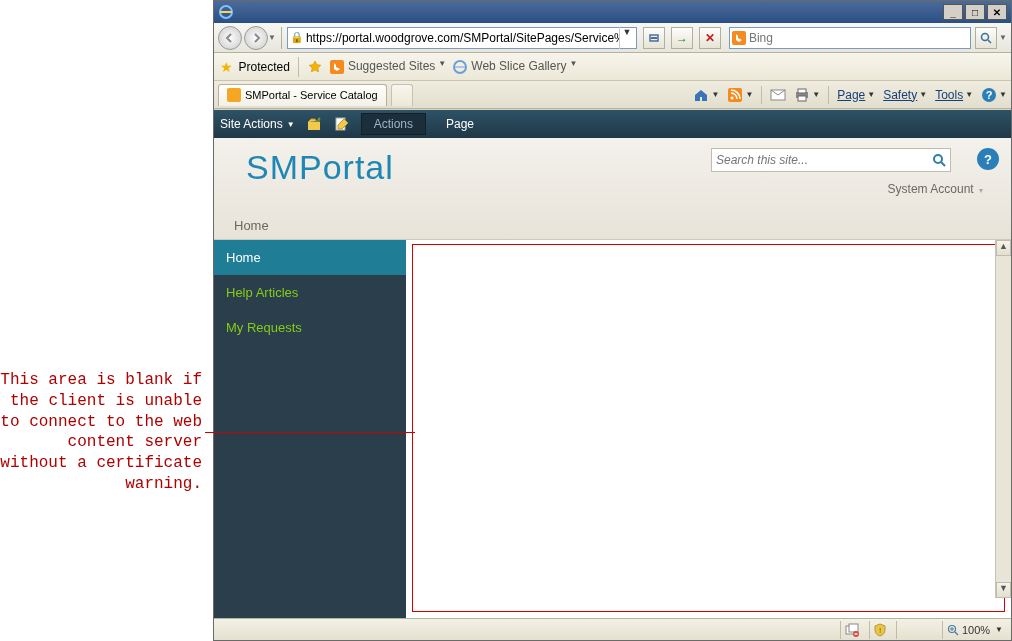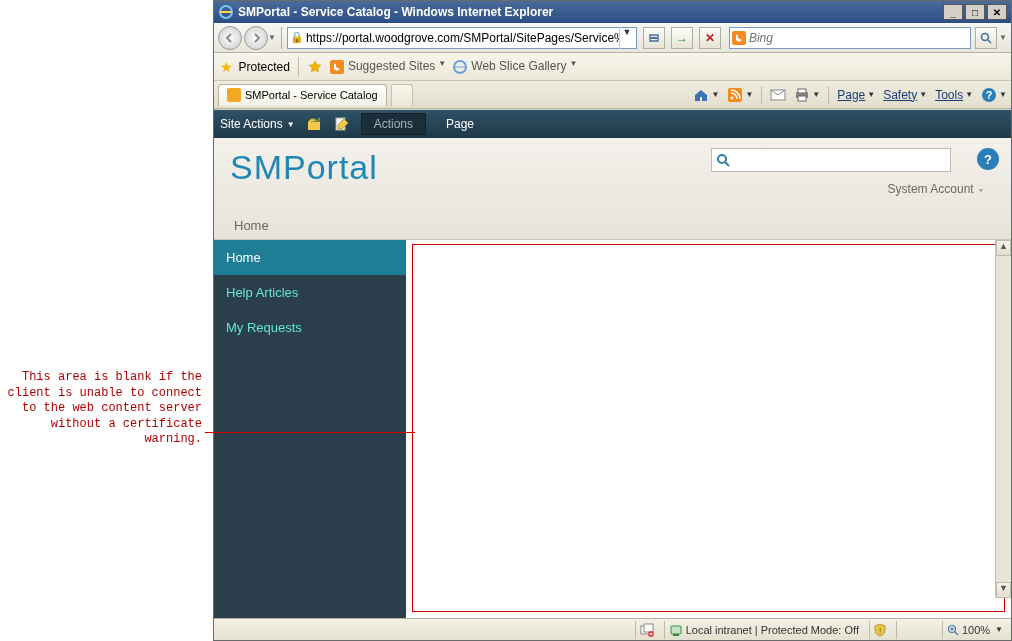--- a/index.html
+++ b/index.html
@@ -10,21 +10,21 @@
     width: 1012px;
     height: 641px;
     overflow: hidden;
     position: relative;
   }
   .annotation {
     position: absolute;
     left: 0;
     top: 370px;
     width: 210px;
-    font-size: 12px;
+    font-size: 16px;
     color: #b00000;
     text-align: right;
     padding-right: 8px;
     line-height: 1.3;
     font-family: "Courier New", monospace;
   }
   .annotation-line {
     position: absolute;
     left: 205px;
     top: 432px;
@@ -114,21 +114,21 @@
   .nav-btn.go { color:#1a8a1a; font-weight:bold; }
   .nav-btn.stop { color:#c02020; font-weight:bold; }
   .search-box {
     flex:1; height:22px; border:1px solid #7a9ac0; background:#fff;
     display:flex; align-items:center; padding:0 2px; margin-left:6px;
   }
   .search-box .bing-icon {
     width:14px;height:14px;margin-right:3px;
     display:inline-flex;align-items:center;justify-content:center;
   }
-  .search-box input { flex:1; border:none; outline:none; font-size:12px; color:#6d28d9; font-style:italic; }
+  .search-box input { flex:1; border:none; outline:none; font-size:12px; color:#6d28d9; }
   .search-go {
     width:22px;height:22px;border:1px solid #b0b0a0;
     background:linear-gradient(#fdfdfa,#e7e4d6);
     display:inline-flex;align-items:center;justify-content:center;
     color:#3a6ea5;margin-left:2px;
   }
   .favbar {
     height:28px;
     background: linear-gradient(#f7f5ec,#ece8d8);
     border-bottom:1px solid #c8c4b0;
@@ -181,21 +181,21 @@
   .sp-ribbon .dd { font-size:8px; }
   .sp-ribbon .ricon { width:18px;height:18px; display:inline-flex;align-items:center;justify-content:center; }
   .sp-ribbon .tab-browse {
     background:#1a2f3a; border:1px solid #122129; padding:3px 12px; color:#9fb4bf;
   }
   .sp-header {
     height:102px;
     background: linear-gradient(#f4f1ec,#e7e3d9);
     border-bottom:1px solid #cbc7ba;
     position:relative;
-    padding:10px 16px 0 16px;
+    padding:10px 16px 0 32px;
   }
   .sp-title {
     font-size:34px; color:#1e87b5; font-weight:300;
     font-family:"Segoe UI Light","Segoe UI",sans-serif;
     letter-spacing:1px;
   }
   .sp-search {
     position:absolute; right:60px; top:10px;
     width:240px; height:24px; border:1px solid #c0bcae; background:#fff;
     display:flex; align-items:center; padding:0 4px;
@@ -217,21 +217,21 @@
     position:absolute; bottom:0; left:16px; height:28px;
     display:flex; align-items:center;
   }
   .sp-topnav .topnav-item { color:#6a6a5e; font-size:13px; padding:5px 4px; }
   .sp-body { display:flex; height: calc(100% - 130px); }
   .sp-sidenav {
     width:192px; background:#2b3e4c;
     display:flex; flex-direction:column;
   }
   .sp-sidenav .item {
-    padding:10px 12px; color:#5eead4; font-size:13px;
+    padding:10px 12px; color:#84cc16; font-size:13px;
   }
   .sp-sidenav .item.active { background:#1f7e95; color:#fff; }
   .sp-main {
     flex:1; background:#fff; position:relative;
   }
   .red-box {
     position:absolute; left:6px; top:4px; right:6px; bottom:6px;
     border:1.5px solid #d40000;
   }
   .vscroll {
@@ -263,21 +263,20 @@
 
 <div class="ie-window">
 
   <div class="titlebar">
     <span class="ie-logo">
       <svg width="14" height="14" viewBox="0 0 14 14">
           <circle cx="7" cy="7" r="6" fill="none" stroke="#7ac3ff" stroke-width="2"></circle>
           <path d="M1 7h12" stroke="#ffd34d" stroke-width="2"></path>
         </svg>
     </span>
-    <span>SMPortal - Service Catalog - Windows Internet Explorer</span>
     <span class="spacer"></span>
     <span class="win-btn">_</span>
     <span class="win-btn">□</span>
     <span class="win-btn">✕</span>
   </div>
 
   <div class="navbar">
     <span class="nav-circle">
       <svg width="10" height="10" viewBox="0 0 10 10">
           <path d="M6 1L2 5l4 4" fill="none" stroke="#8a8a8a" stroke-width="2"></path>
@@ -442,20 +441,21 @@
             <path d="M10 3l4 4-6 6-4-0 0-4z" fill="#f3c94a" stroke="#bd9a2e"></path>
           </svg>
       </span>
       <span class="tab-browse">Actions</span>
       <span style="padding:3px 10px">Page</span>
     </div>
 
     <div class="sp-header">
       <div class="sp-title">SMPortal</div>
       <div class="sp-search">
+        <input placeholder="Search this site..." style="">
         <span class="mag">
           <svg width="14" height="14" viewBox="0 0 14 14">
               <circle cx="6" cy="6" r="4" fill="none" stroke="#2e7fa5" stroke-width="2"></circle>
               <path d="M9 9l4 4" stroke="#2e7fa5" stroke-width="2"></path>
             </svg>
         </span>
       </div>
       <div class="sp-help">?</div>
       <div class="sp-account">
         <span>System Account</span>
@@ -490,29 +490,20 @@
       <span>
         <svg width="14" height="14" viewBox="0 0 14 14">
             <rect x="1" y="3" width="9" height="8" fill="#fff" stroke="#888"></rect>
             <rect x="4" y="1" width="9" height="8" fill="#fff" stroke="#888"></rect>
             <circle cx="11" cy="11" r="3" fill="#d44"></circle>
             <path d="M9.5 11h3" stroke="#fff" stroke-width="1.5"></path>
           </svg>
       </span>
     </span>
     <span class="cell">
-      <span class="zone-icon">
-        <svg width="14" height="14" viewBox="0 0 14 14">
-            <rect x="2" y="3" width="10" height="8" rx="1" fill="#c8e0c8" stroke="#3a8a3a"></rect>
-            <rect x="4" y="11" width="6" height="2" fill="#3a8a3a"></rect>
-          </svg>
-      </span>
-      <span>Local intranet | Protected Mode: Off</span>
-    </span>
-    <span class="cell">
       <span>
         <svg width="12" height="14" viewBox="0 0 12 14">
             <path d="M6 1l5 2v4c0 3-2 5-5 6C3 12 1 10 1 7V3z" fill="#e8c64a" stroke="#b59a2e"></path>
             <text x="6" y="10" text-anchor="middle" font-size="8" fill="#7a5a00">!</text>
           </svg>
       </span>
     </span>
     <span class="cell" style="width:40px"></span>
     <span class="cell zoom">
       <span>

